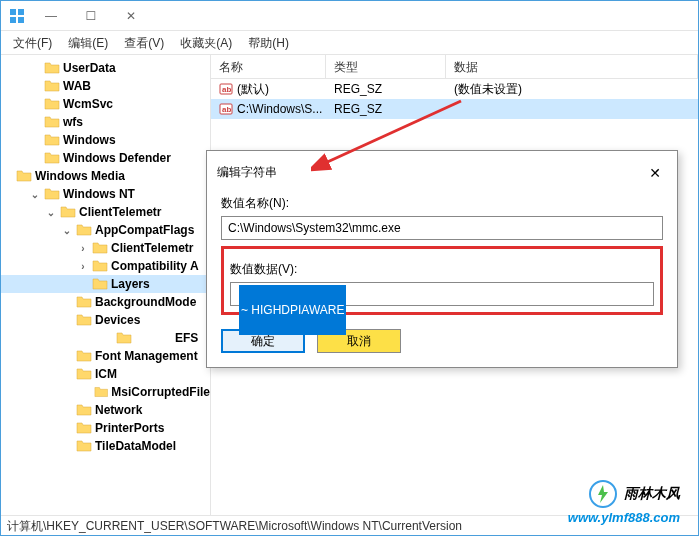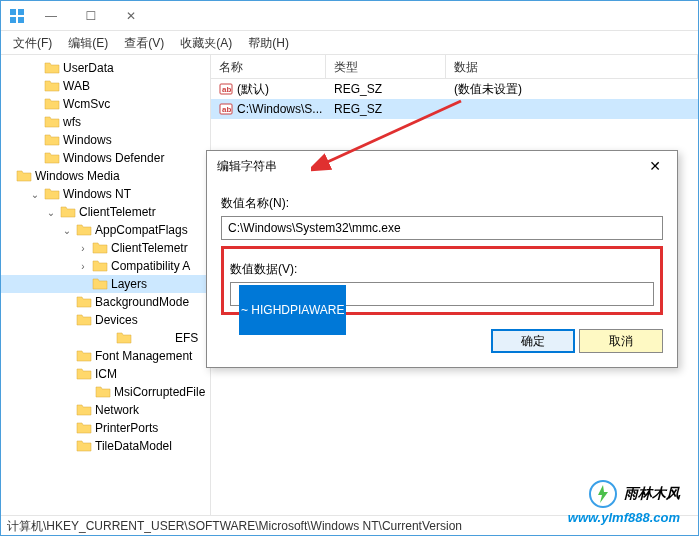--- a/index.html
+++ b/index.html
@@ -7,21 +7,21 @@
 
 .titlebar { height: 30px; background: #fff; display: flex; align-items: center; padding: 0 8px; border-bottom: 1px solid #e5e5e5; }
 .titlebar .app-icon { width: 16px; height: 16px; margin-right: 6px; }
 .titlebar .title { flex: 1; color: #333; }
 .titlebar .win-btn { width: 40px; height: 28px; display: flex; align-items: center; justify-content: center; color: #666; cursor: pointer; }
 
 .menubar { height: 24px; display: flex; align-items: flex-end; padding: 0 4px; border-bottom: 1px solid #e5e5e5; }
 .menubar .menu-item { padding: 2px 8px; color: #333; cursor: pointer; }
 
 .content { display: flex; height: 460px; }
-.tree-panel { width: 210px; border-right: 1px solid #e5e5e5; overflow: hidden; padding: 4px 0; }
+.tree-panel { width: 210px; border-right: 1px solid #e5e5e5; overflow: hidden; padding: 4px 0; font-weight: bold; }
 .tree-node { display: flex; align-items: center; height: 18px; padding: 1px 0; white-space: nowrap; cursor: pointer; }
 .tree-node .expander { width: 12px; text-align: center; color: #666; font-size: 10px; }
 .tree-node .folder-icon { width: 16px; height: 14px; margin: 0 3px; }
 .tree-node.selected { background: #cce8ff; }
 .tree-node .label { color: #000; }
 
 .list-panel { flex: 1; position: relative; }
 .list-header { display: flex; height: 24px; border-bottom: 1px solid #e5e5e5; }
 .list-header .col { padding: 4px 8px; border-right: 1px solid #e5e5e5; color: #333; }
 .list-row { display: flex; height: 20px; align-items: center; cursor: pointer; }
@@ -29,34 +29,34 @@
 .list-row .cell { padding: 2px 8px; display: flex; align-items: center; overflow: hidden; }
 .list-row .val-icon { width: 14px; height: 14px; margin-right: 4px; flex-shrink: 0; }
 
 .col-name { width: 115px; }
 .col-type { width: 120px; }
 .col-data { flex: 1; }
 
 .statusbar { height: 20px; border-top: 1px solid #e5e5e5; padding: 2px 6px; color: #333; white-space: nowrap; overflow: hidden; }
 
 .dialog { position: absolute; left: 205px; top: 149px; width: 472px; background: #fff; border: 1px solid #888; box-shadow: 3px 3px 8px rgba(0,0,0,0.2); z-index: 10; }
-.dialog-title { height: 30px; display: flex; align-items: center; padding: 0 10px; }
+.dialog-title { height: 30px; display: flex; align-items: flex-end; padding: 0 10px; }
 .dialog-title .dlg-title-text { flex: 1; color: #000; }
 .dialog-title .close-x { width: 24px; text-align: center; cursor: pointer; font-size: 14px; }
 .dialog-body { padding: 8px 14px 14px 14px; }
 .dialog-body .field-label { color: #000; margin: 6px 0 4px 0; }
 .dialog-body input[type=text] { width: 100%; height: 24px; border: 1px solid #888; padding: 2px 6px; }
 .dialog-body input.readonly { background: #fff; color: #000; }
 .highlight-box { border: 3px solid #e03030; padding: 6px; margin-top: 6px; }
 .dialog-body input.sel { background: #fff; }
 .dialog-body input.sel::selection { background: #0078d7; color: #fff; }
 .value-input-wrap { position: relative; }
 .value-input-text { position: absolute; left: 9px; top: 3px; background: #0078d7; color: #fff; padding: 18px 2px; pointer-events: none; }
-.dialog-buttons { display: flex; justify-content: flex-end; gap: 4px; margin-top: 14px; }
-.dialog-buttons button { width: 84px; height: 24px; border: 1px solid #888; background: #fef9c3; cursor: pointer; }
+.dialog-buttons { display: flex; gap: 12px; margin-top: 14px; }
+.dialog-buttons button { width: 84px; height: 24px; border: 1px solid #888; background: #fde047; cursor: pointer; }
 .dialog-buttons button.primary { border: 2px solid #0078d7; background: #e5f1fb; }
 
 .arrow { position: absolute; left: 310px; top: 95px; z-index: 11; pointer-events: none; }
 
 .watermark { position: absolute; right: 18px; bottom: 26px; z-index: 20; display: flex; align-items: center; gap: 6px; pointer-events: none; }
 .watermark .wm-text { font-size: 14px; font-weight: bold; font-style: italic; color: #000000; text-shadow: 1px 1px 0 #fff; }
 .watermark .wm-url { position: absolute; right: 0; bottom: -16px; font-size: 13px; font-weight: bold; color: #0090e0; font-style: italic; }
 
 svg.folder { fill: #ffd86b; stroke: #d9a93a; stroke-width: 0.5; }
 svg.reg-icon rect { fill: #fff; stroke: #c44; }

